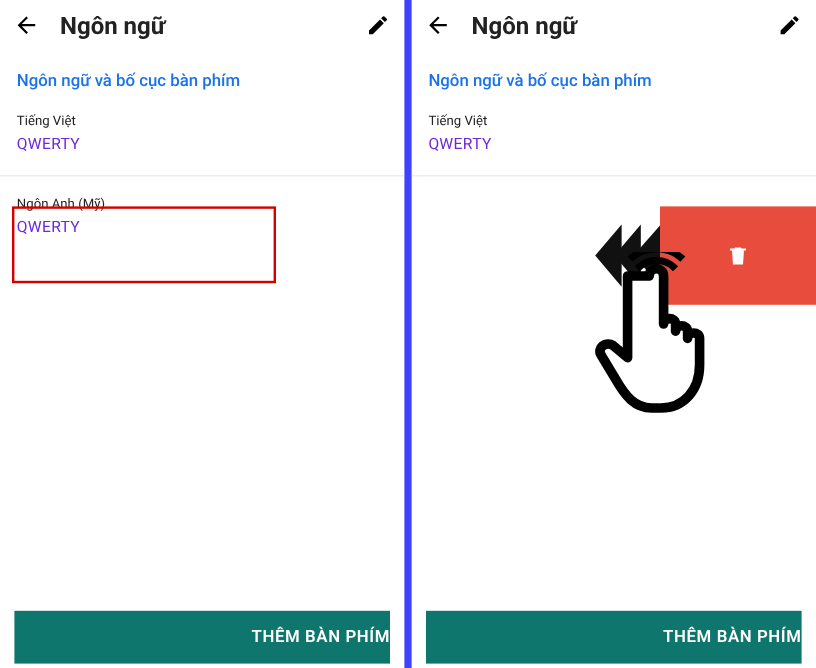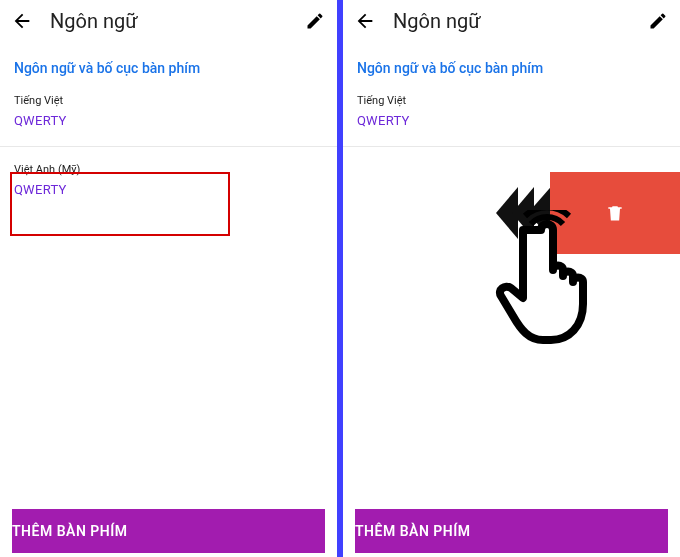--- a/index.html
+++ b/index.html
@@ -32,21 +32,21 @@
     height: 24px;
     display: flex;
     align-items: center;
     justify-content: center;
     cursor: pointer;
     color: #000;
   }
   .header-title {
     font-size: 20px;
     margin-left: 16px;
-    font-weight: 400;
+    font-weight: 700;
     flex: 1;
     color: #222;
   }
   .edit-icon {
     width: 24px;
     height: 24px;
     display: flex;
     align-items: center;
     justify-content: center;
     cursor: pointer;
@@ -80,23 +80,23 @@
   .highlight-box {
     border: 2px solid #d40000;
     position: absolute;
     left: 10px;
     top: 172px;
     width: 220px;
     height: 64px;
     pointer-events: none;
   }
   .add-btn {
-    background: #a21caf;
+    background: #0f766e;
     color: #fff;
-    text-align: left;
+    text-align: right;
     font-size: 14px;
     font-weight: 600;
     letter-spacing: 0.5px;
     padding: 14px 0;
     margin: 0 12px 4px 12px;
     cursor: pointer;
     position: absolute;
     bottom: 0;
     left: 0;
     right: 0;
@@ -170,21 +170,21 @@
   <div class="section-label">Ngôn ngữ và bố cục bàn phím</div>
 
   <div class="lang-item">
     <div class="lang-name">Tiếng Việt</div>
     <div class="lang-layout">QWERTY</div>
   </div>
 
   <div class="divider"></div>
 
   <div class="lang-item">
-    <div class="lang-name">Việt Anh (Mỹ)</div>
+    <div class="lang-name">Ngôn Anh (Mỹ)</div>
     <div class="lang-layout">QWERTY</div>
   </div>
 
   <div class="highlight-box"></div>
 
   <div class="add-btn">THÊM BÀN PHÍM</div>
 </div>
 
 <div class="phone">
   <div class="header">

